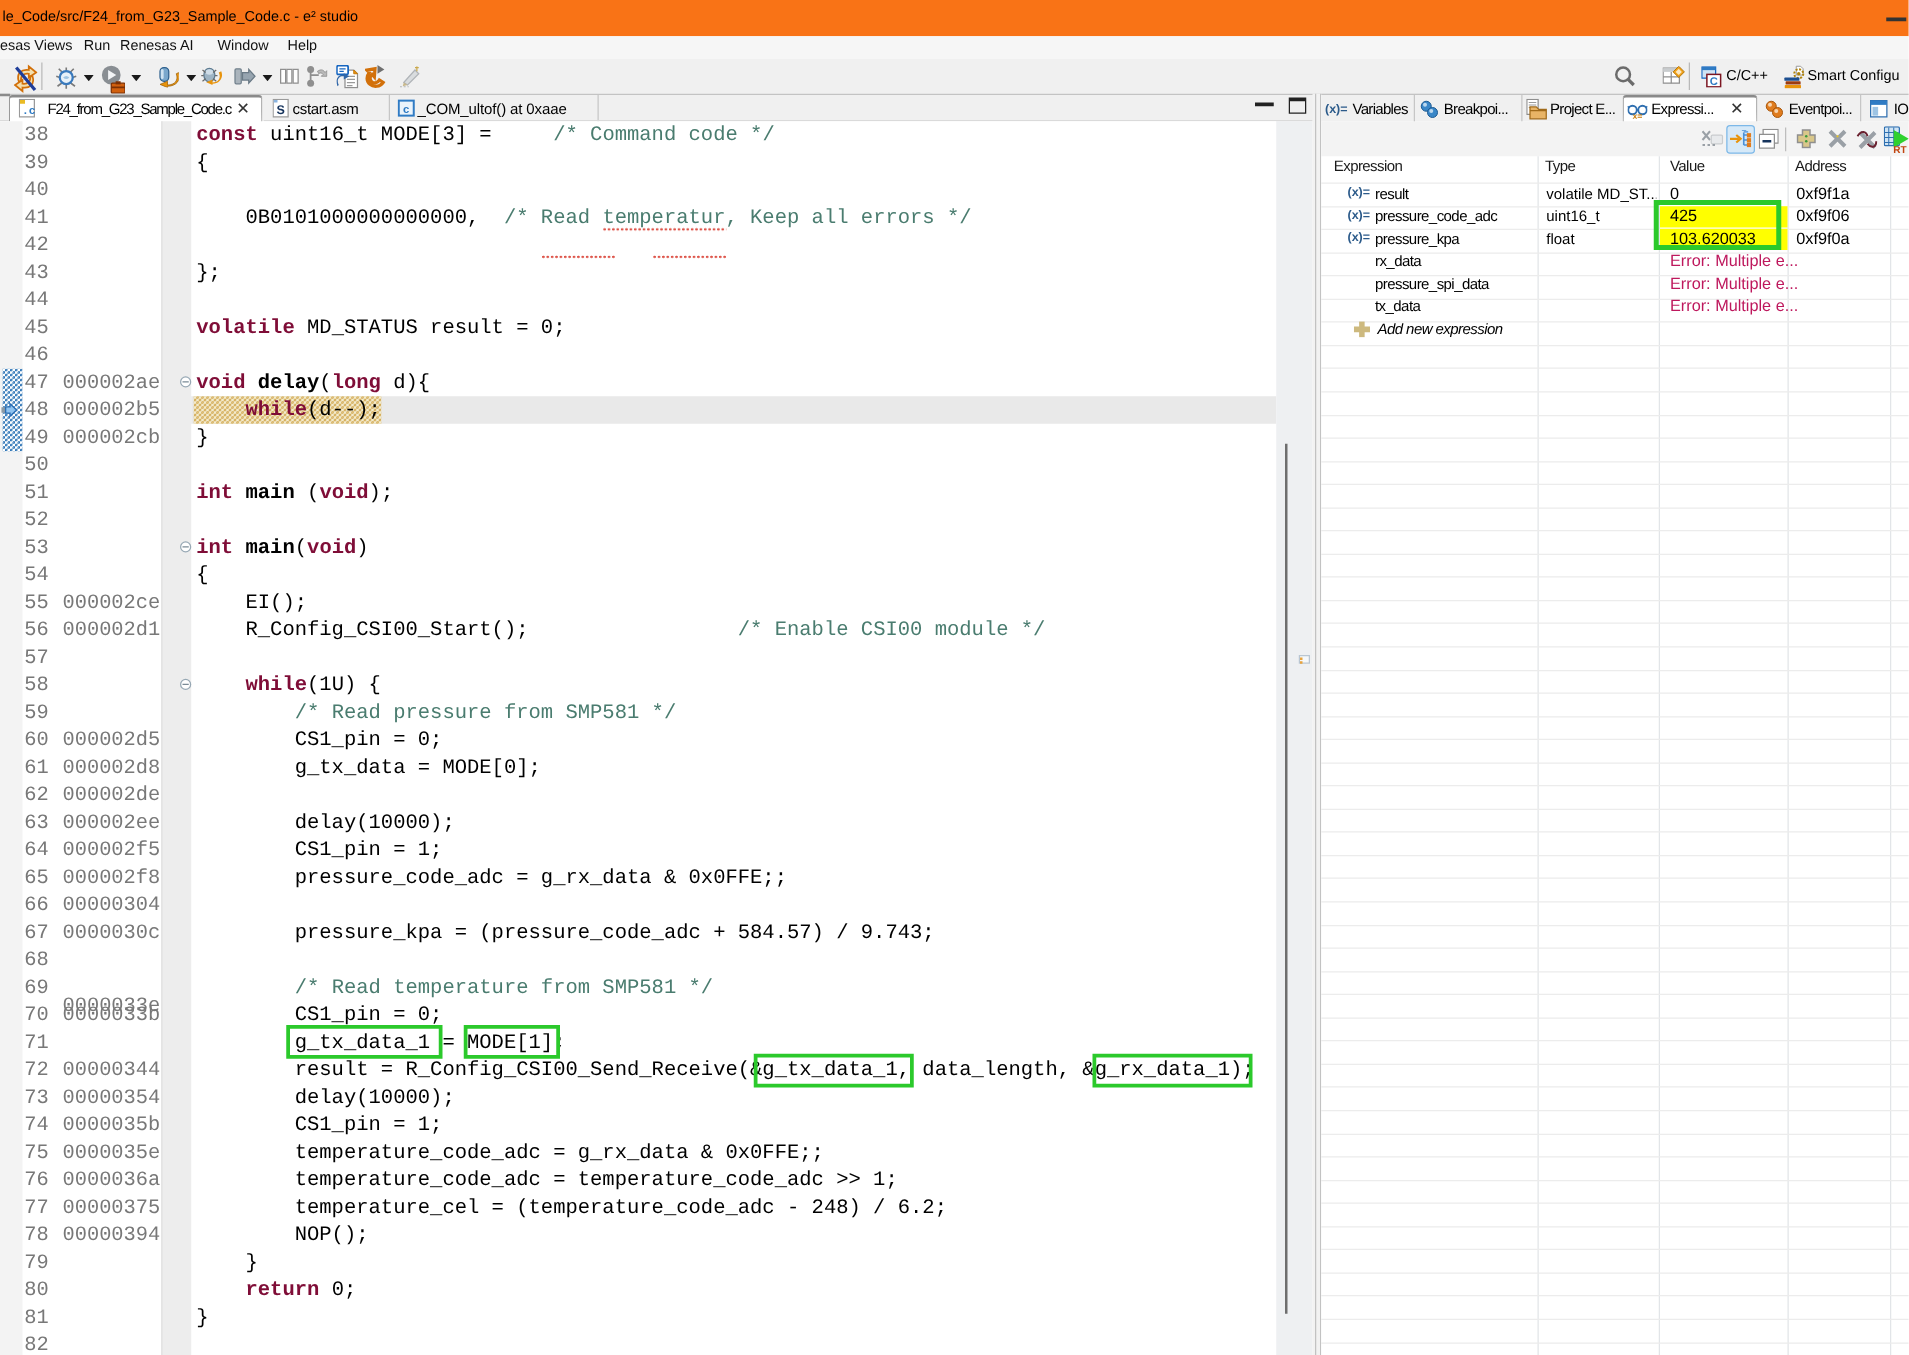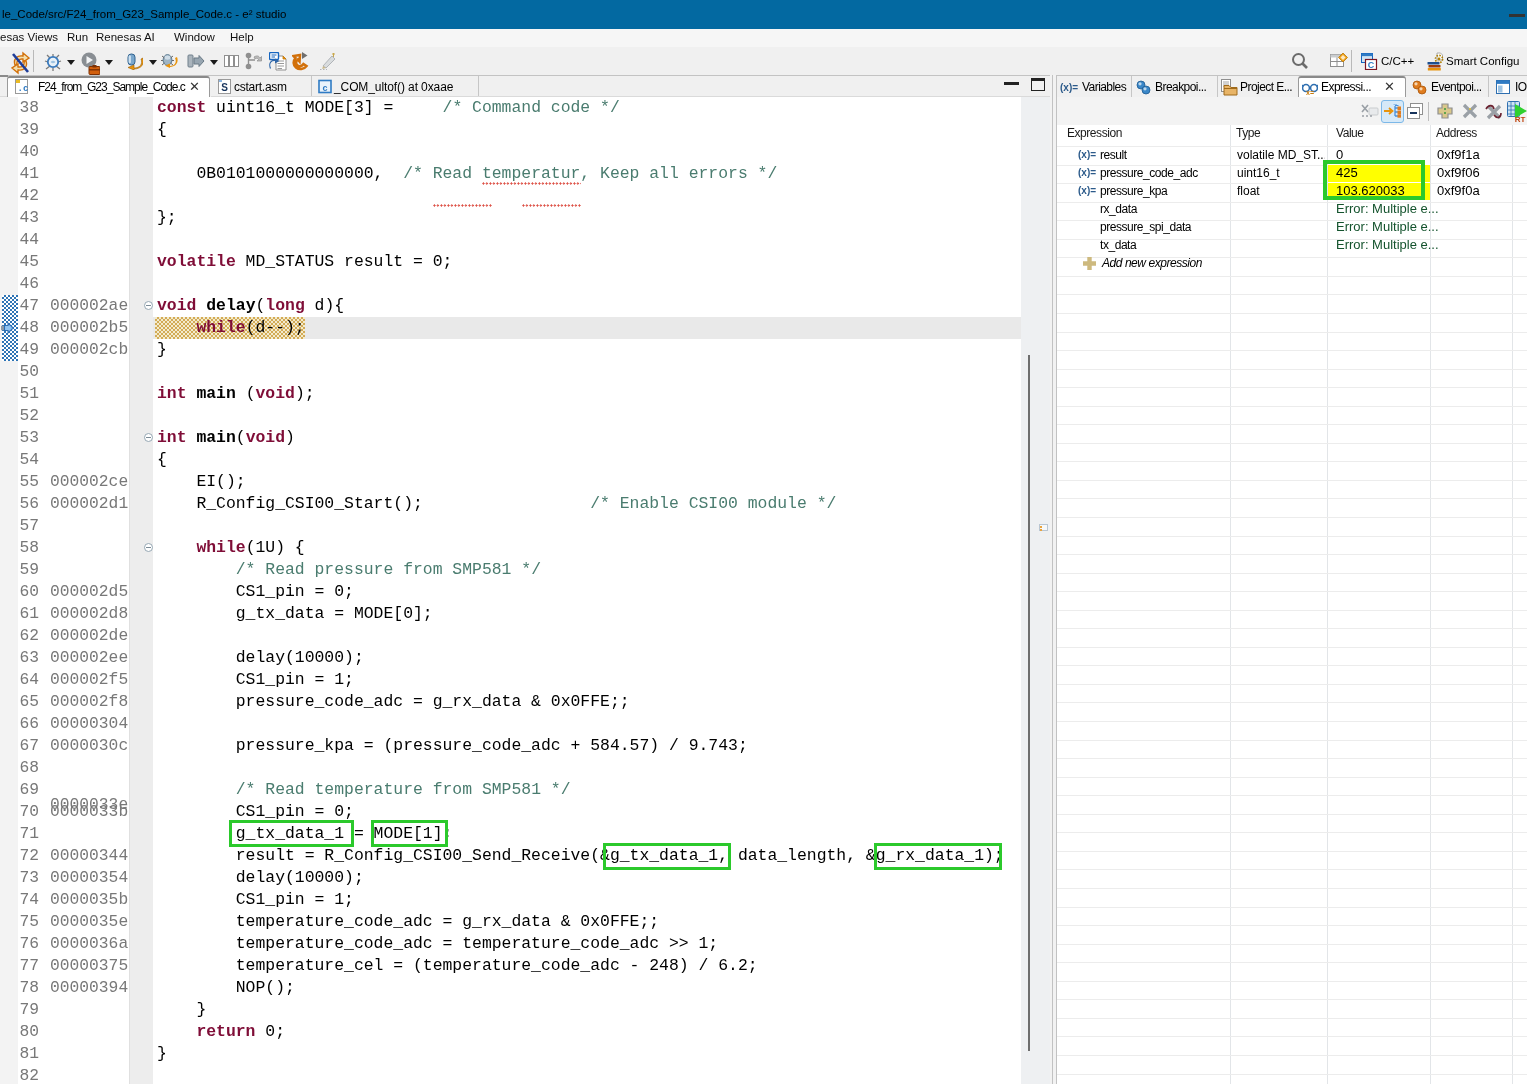--- a/index.html
+++ b/index.html
@@ -1,18 +1,18 @@
 <!DOCTYPE html>
 <html><head><meta charset="utf-8"><style>
 * {margin:0;padding:0;box-sizing:border-box}
 html,body {width:1527px;height:1084px;overflow:hidden;background:#fff;
   font-family:"Liberation Sans",sans-serif;}
 #root {position:absolute;left:0;top:0;width:1527px;height:1084px;overflow:hidden}
 
-#title {position:absolute;left:0;top:0;width:100%;height:29px;background:#0369a1;
+#title {position:absolute;left:0;top:0;width:100%;height:29px;background:#f97316;
   font-size:11.5px;color:#000}
 #menu {position:absolute;left:0;top:29px;width:100%;height:18px;background:#f6f6f6;
   font-size:11.5px;color:#111}
 .mi {position:absolute;top:2px}
 #tbar {position:absolute;left:0;top:47px;width:100%;height:28px;background:#f0f0f0}
 #tabrow {position:absolute;left:0;top:75px;width:100%;height:22px;background:#f0f0f0;
   border-top:1px solid #c3c3c3}
 .tabtxt {position:absolute;top:4px;font-size:12px;color:#000;white-space:nowrap}
 .tsep {position:absolute;top:0;width:1px;height:22px;background:#c6c6c6}
 
@@ -55,21 +55,21 @@
 #sash {position:absolute;left:1050px;top:75px;width:7px;height:1009px;background:#f2f2f2}
 
 #panel {position:absolute;left:1057px;top:75px;width:470px;height:1009px;background:#fff}
 #ptabs {position:absolute;left:1057px;top:75px;width:470px;height:22px;background:#f0f0f0;border-top:1px solid #c3c3c3}
 #ptbar {position:absolute;left:1057px;top:97px;width:470px;height:28px;background:#f3f3f3}
 .vgl {position:absolute;top:125px;width:1px;height:959px;background:#e2e5e8}
 .hgl {position:absolute;left:1057px;width:470px;height:1px;background:#ececec}
 .hdr {position:absolute;top:126px;font-size:12px;letter-spacing:-0.45px;color:#1a1a1a}
 .prt {position:absolute;font-size:12px;letter-spacing:-0.45px;color:#000;white-space:nowrap}
 .pv {position:absolute;font-size:13px;color:#000;white-space:nowrap}
-.err {color:#14532d}
+.err {color:#be185d}
 .xeq {position:absolute;left:1078px;font-size:10px;font-weight:bold;color:#2b5a8a;white-space:nowrap}
 .plus {position:absolute;width:13px;height:13px;
   background:conic-gradient(from 0deg,#cdb97e 0 360deg);
   clip-path:polygon(33% 0,67% 0,67% 33%,100% 33%,100% 67%,67% 67%,67% 100%,33% 100%,33% 67%,0 67%,0 33%,33% 33%)}
 .ptabtxt {position:absolute;top:4px;font-size:12px;letter-spacing:-0.55px;color:#000;white-space:nowrap}
 svg {position:absolute}
 </style></head><body>
 <div id="root">
 
 <div id="title">

